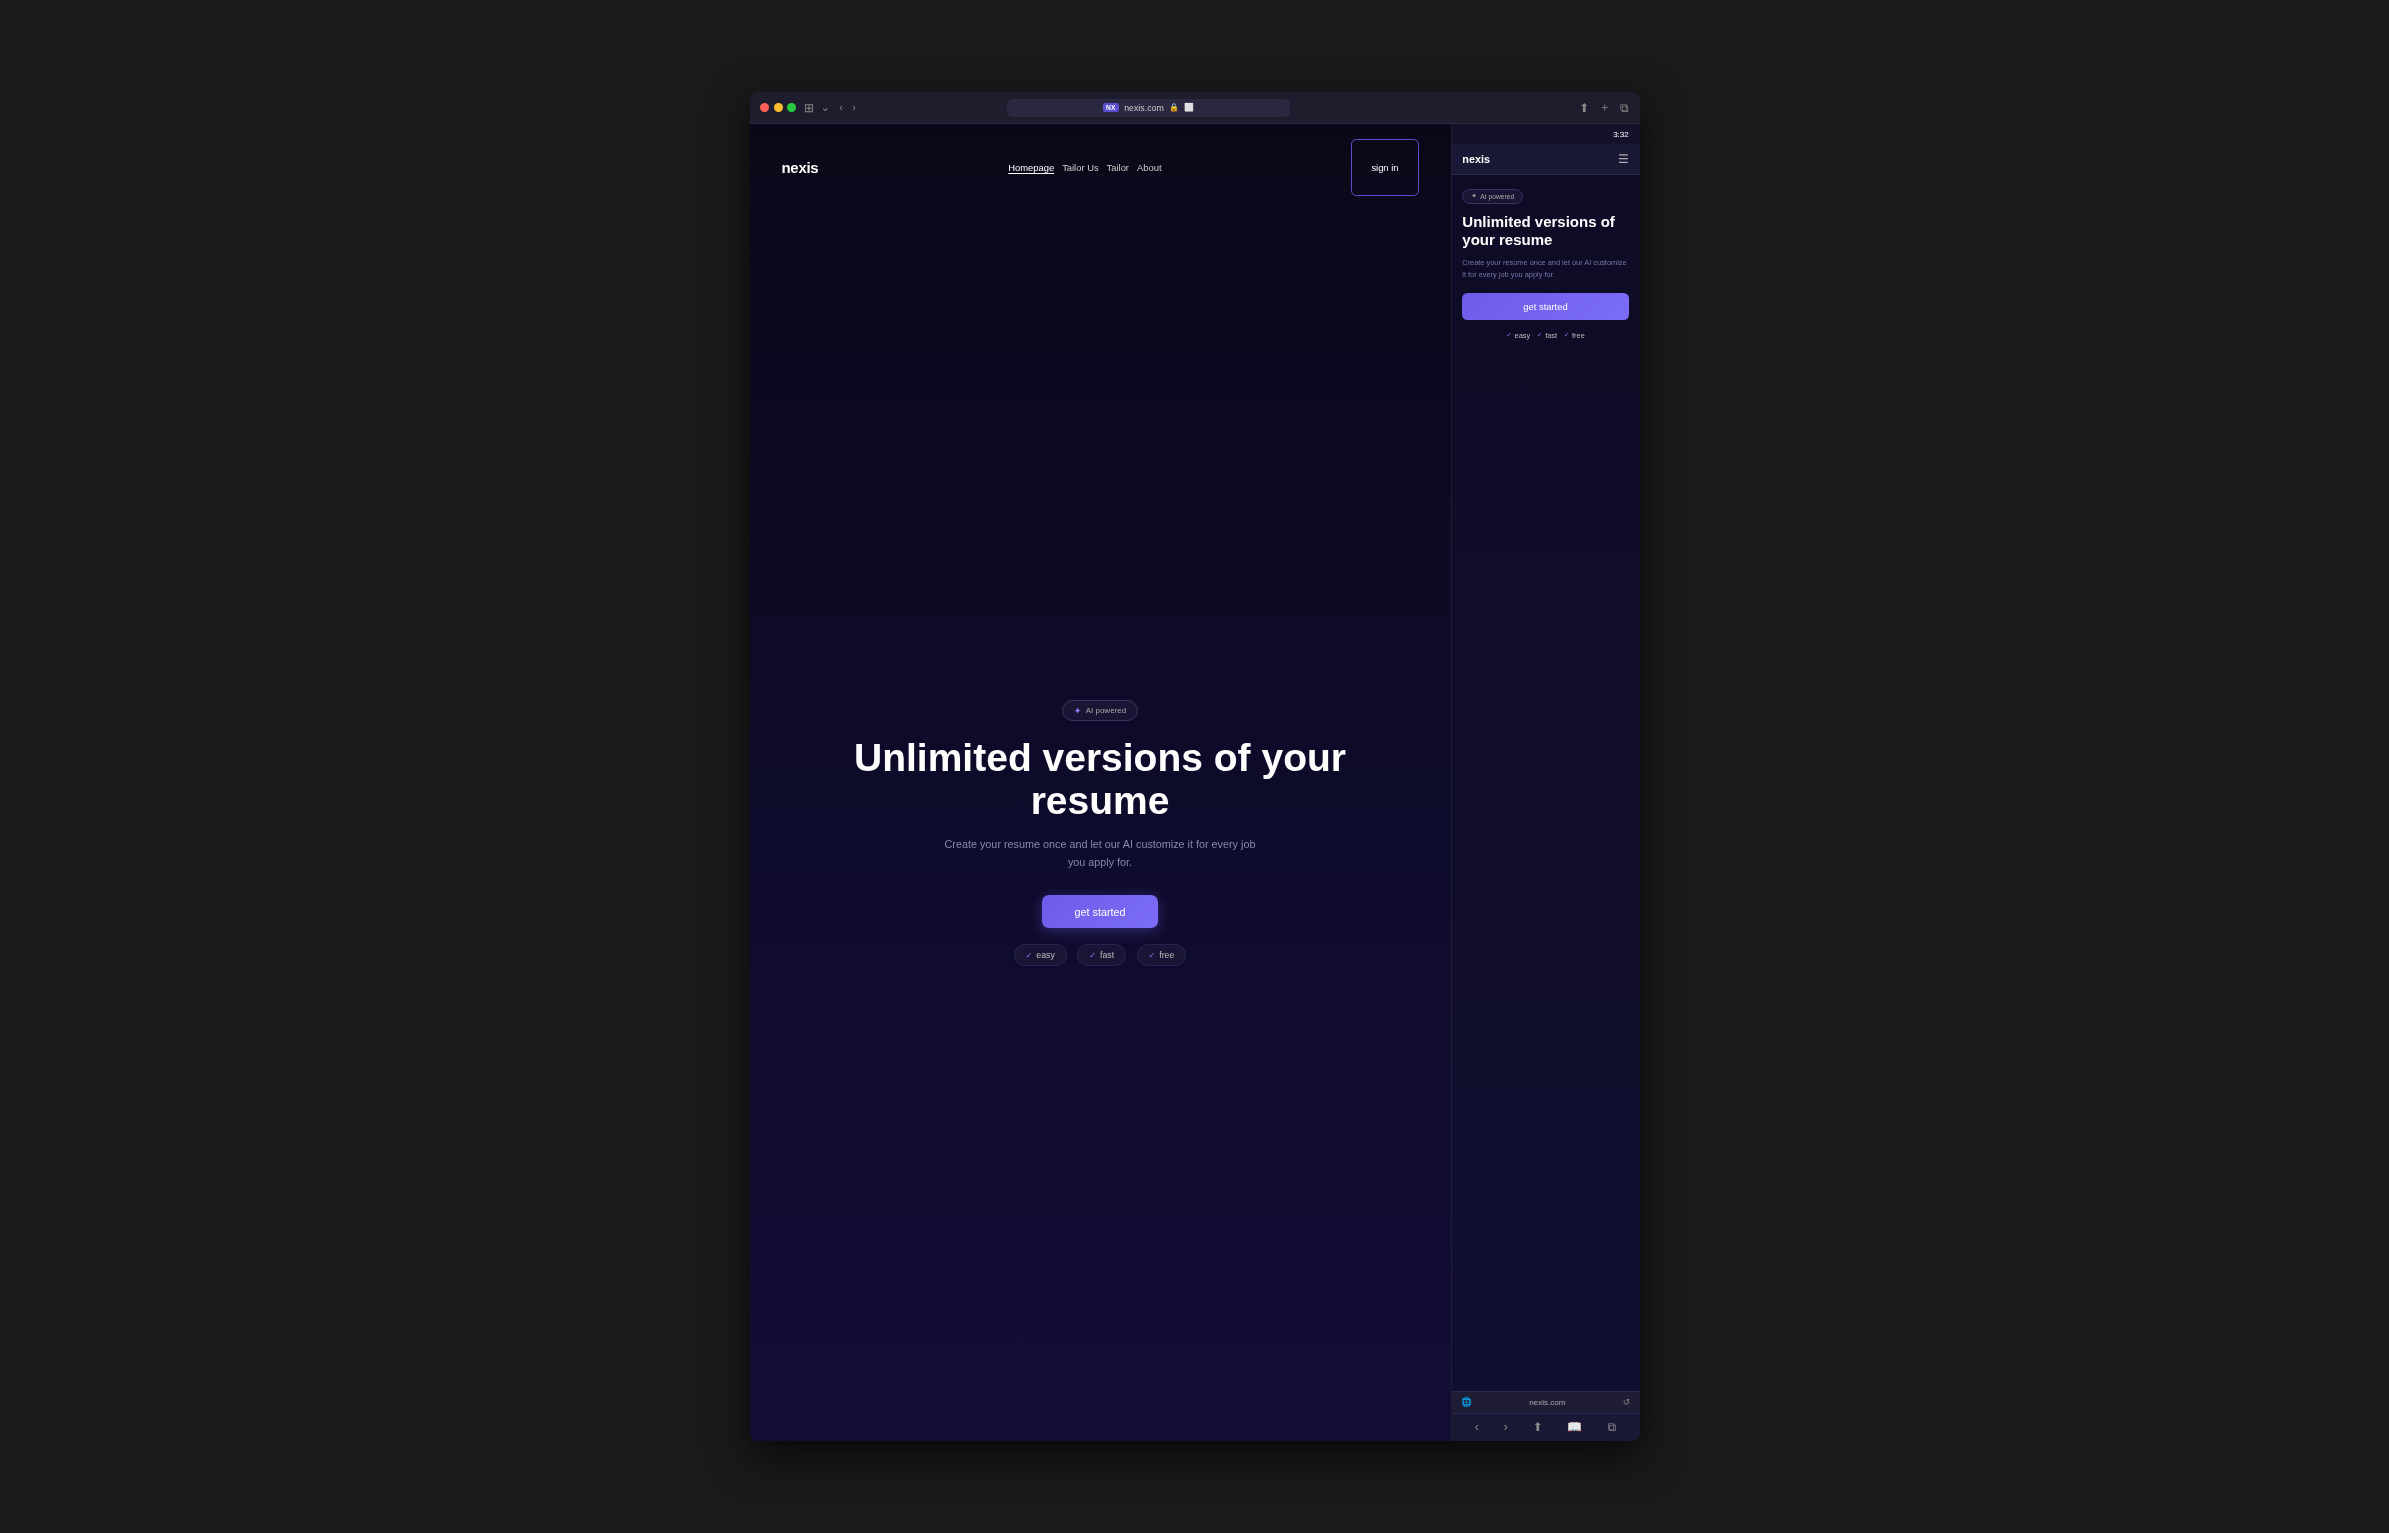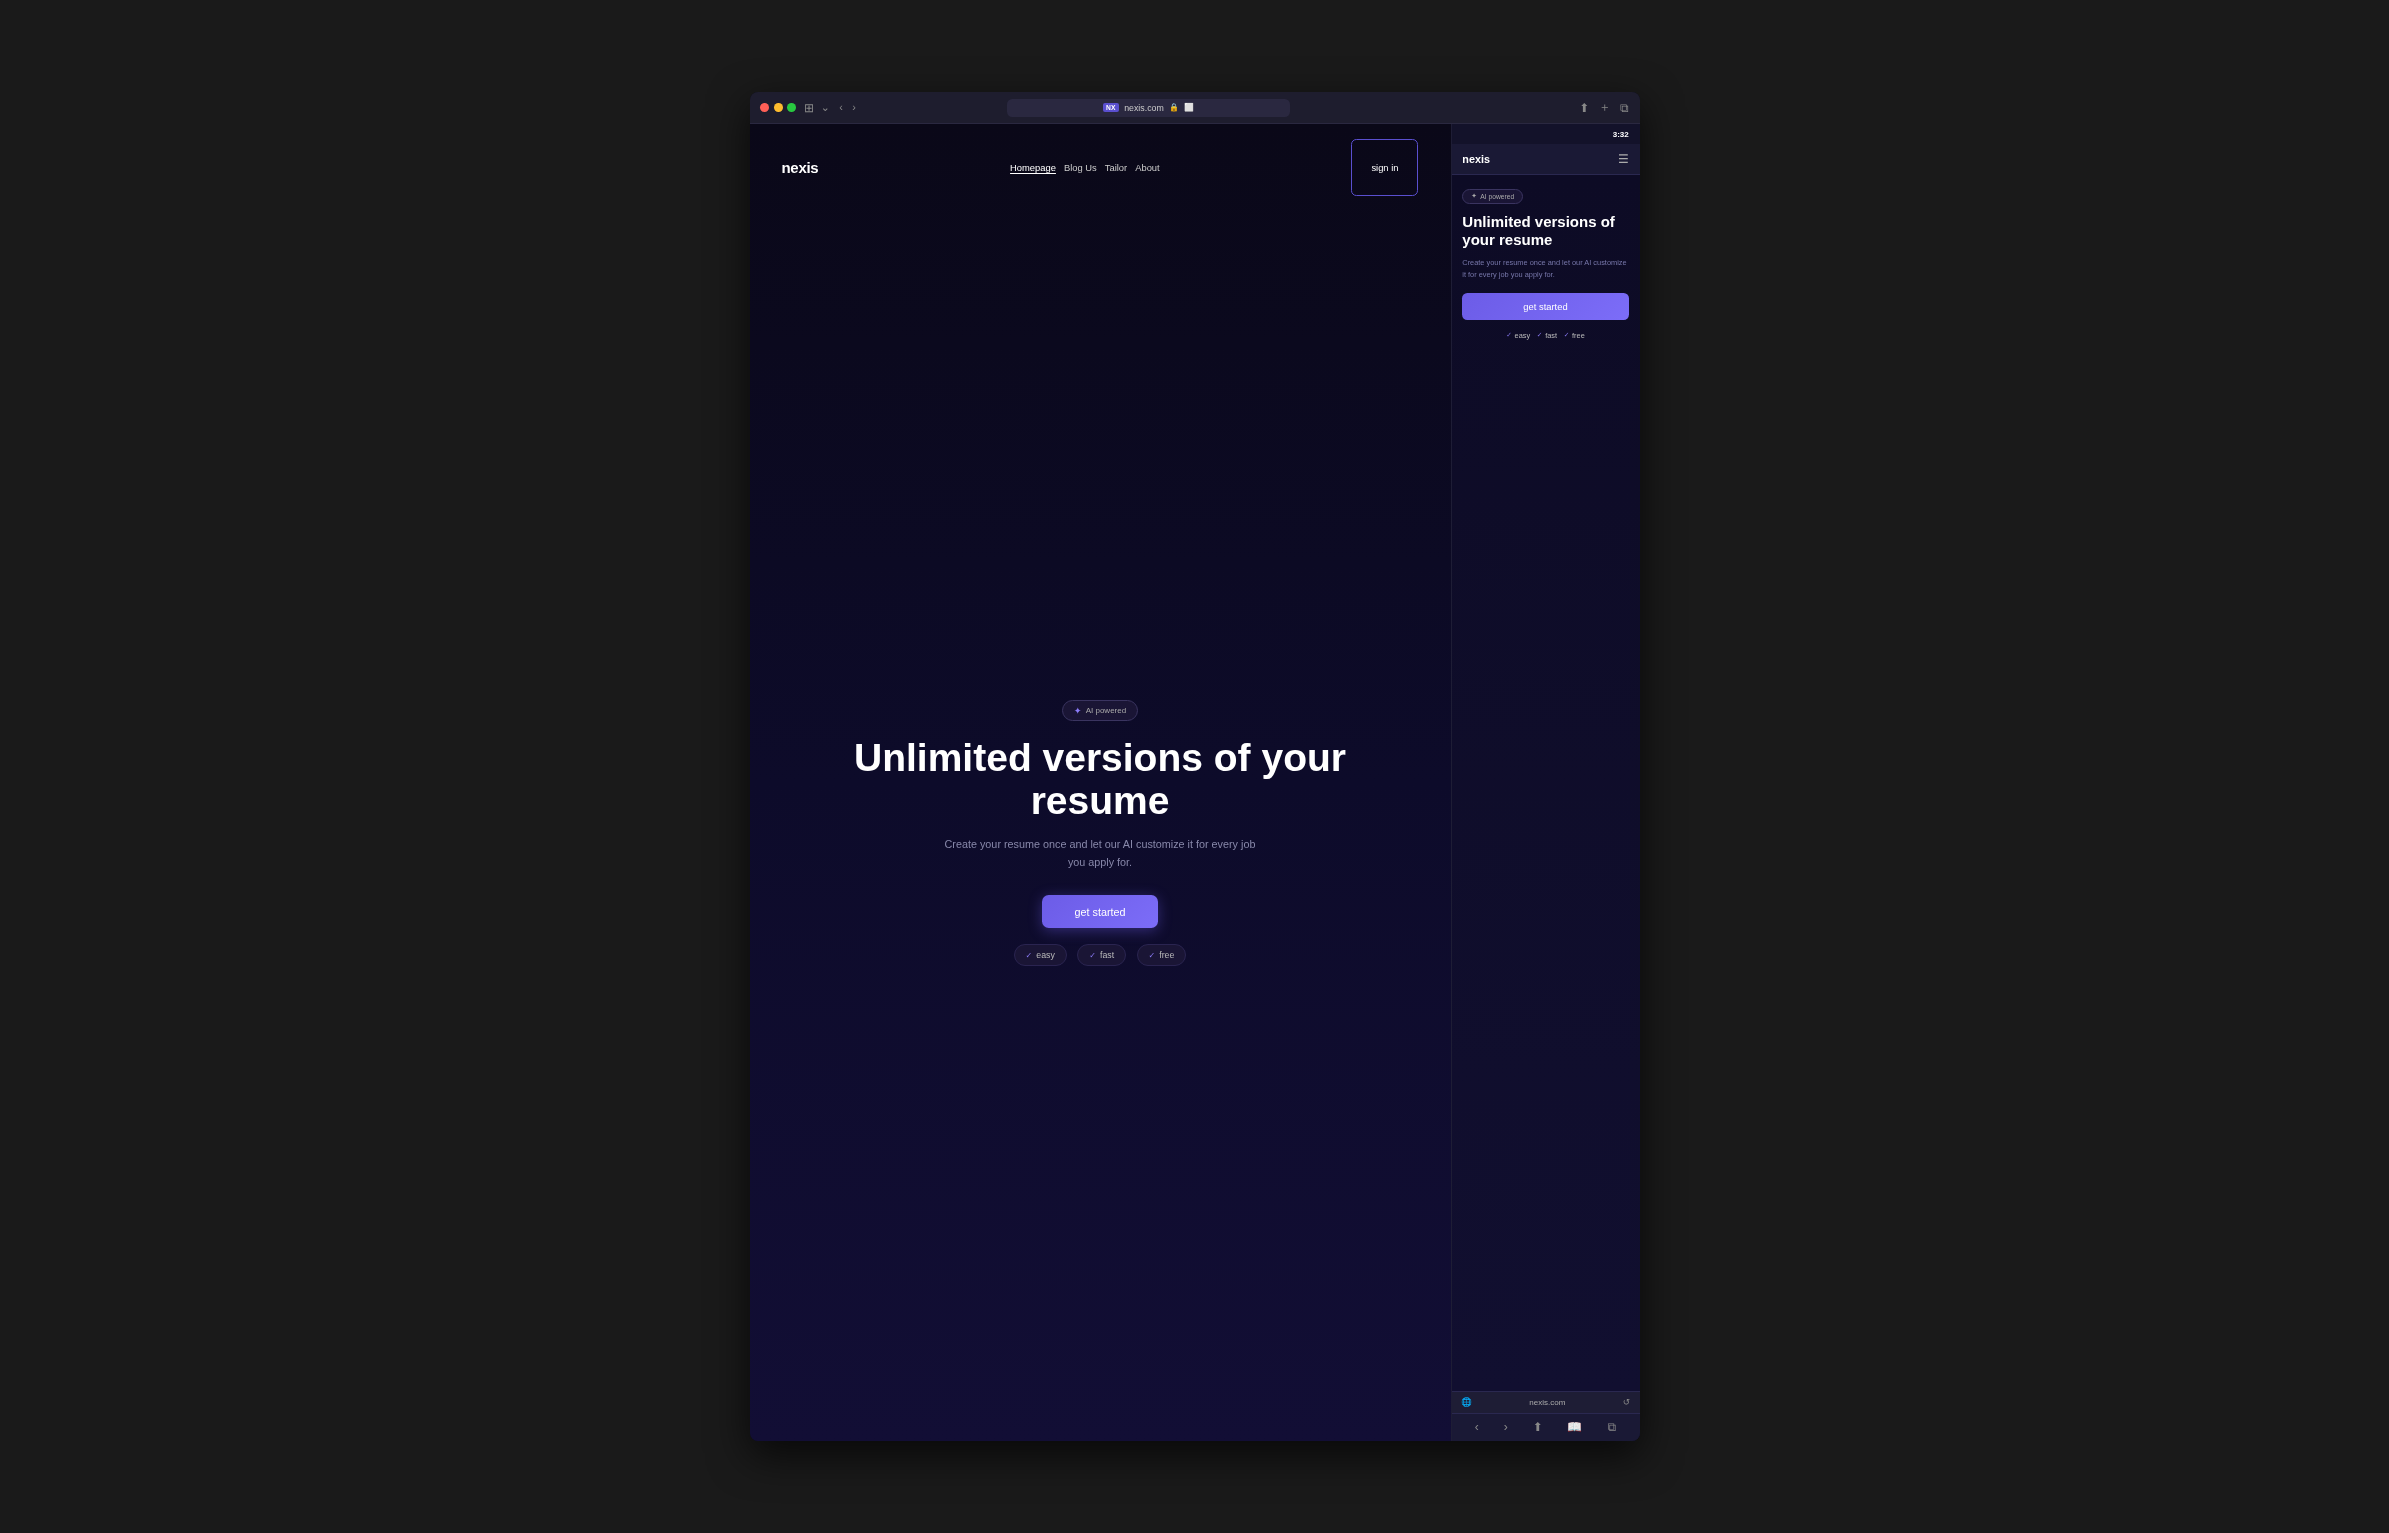--- a/index.html
+++ b/index.html
@@ -283,21 +283,21 @@
       flex-direction: column;
       overflow: hidden;
       flex-shrink: 0;
     }
 
     .mobile-status-bar {
       padding: 5.4px 10.8px;
       text-align: right;
       color: white;
       font-size: 8px;
-      font-weight: 700;
+      font-weight: 400;
     }
 
     .mobile-navbar {
       background: #1a1935;
       padding: 8px 10.8px;
       display: flex;
       align-items: center;
       justify-content: space-between;
       border-bottom: 0.7px solid #2a2850;
     }
@@ -460,21 +460,21 @@
   </div>
 
   <div class="content-area">
 
     <div class="website-view">
 
       <nav class="navbar">
         <span class="logo">nexis</span>
         <div class="nav-links">
           <a class="nav-link active">Homepage</a>
-          <a class="nav-link">Blog Us</a>
+          <a class="nav-link">Tailor Us</a>
           <a class="nav-link">Tailor</a>
           <a class="nav-link">About</a>
         </div>
         <button class="sign-in-btn">sign in</button>
       </nav>
 
       <section class="hero">
         <div class="ai-badge">
           <span class="ai-badge-icon">✦</span>
           <span>AI powered</span>

